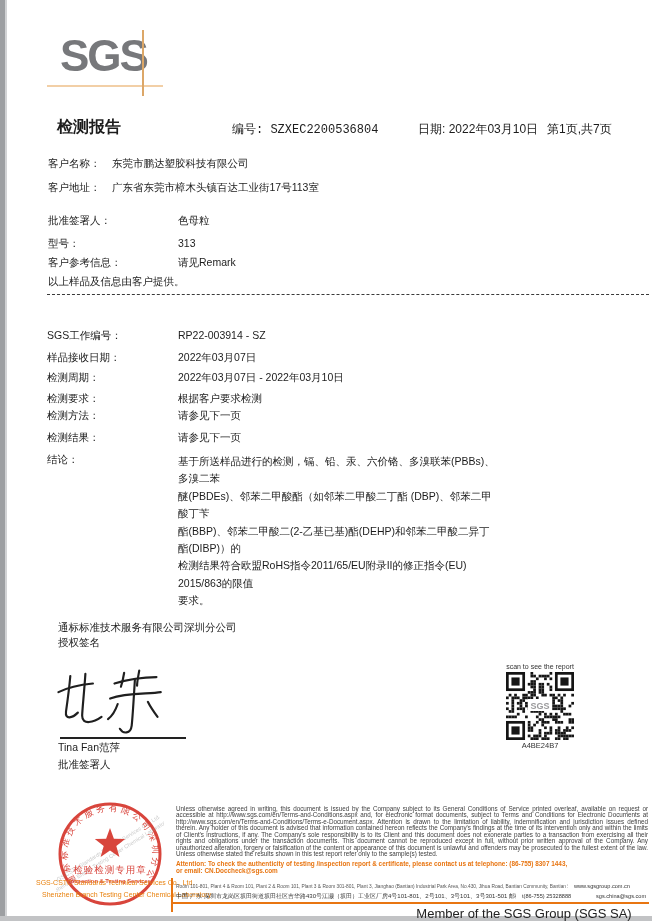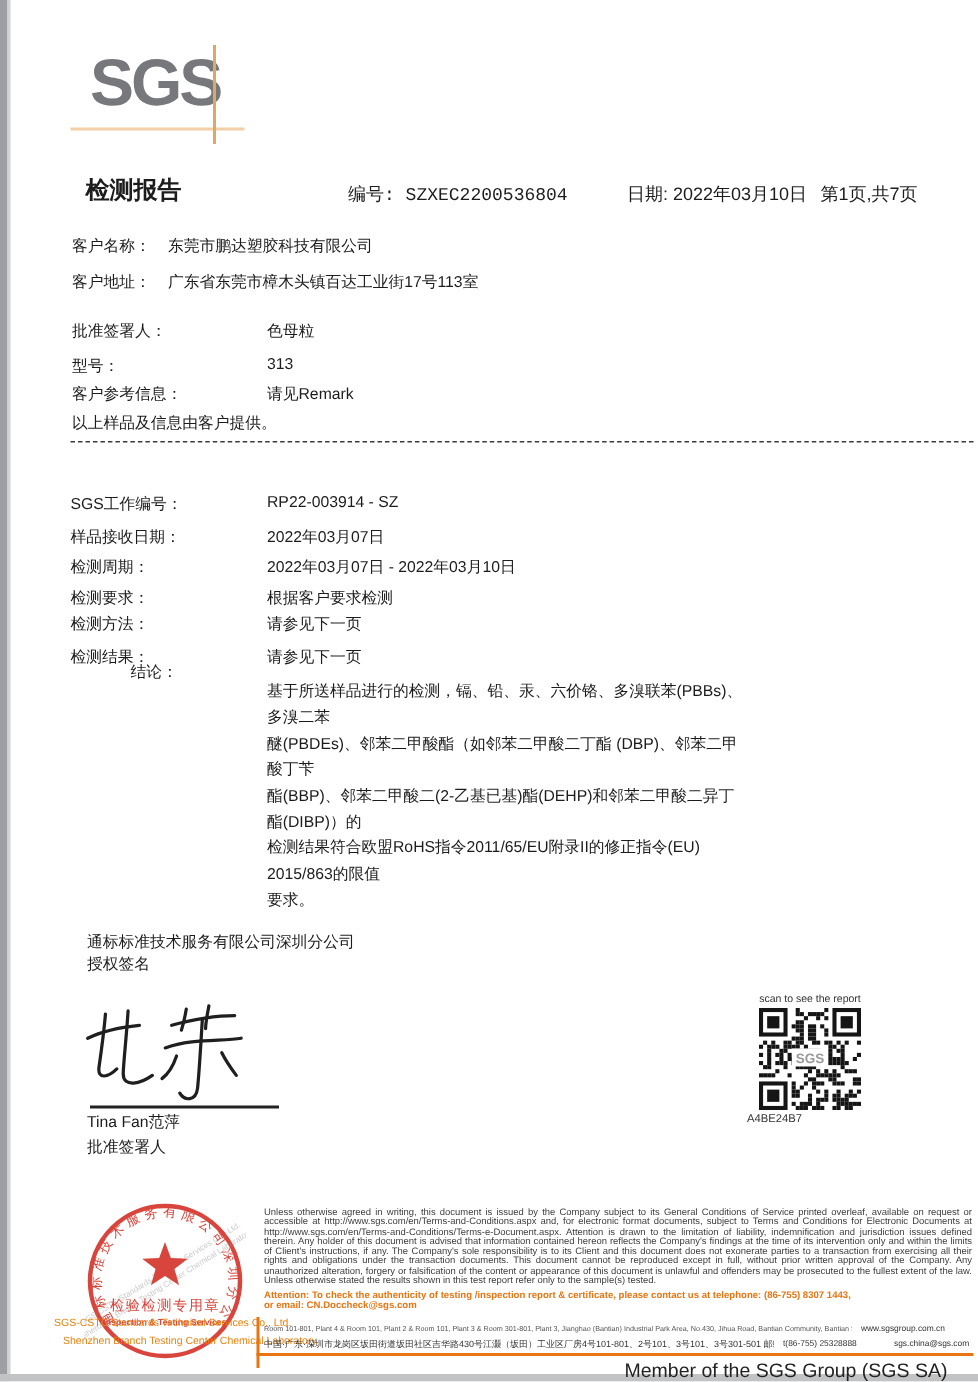--- a/index.html
+++ b/index.html
@@ -16,21 +16,21 @@
   .title{position:absolute;left:57px;top:117px;font-size:16px;font-weight:bold;}
   .hno{position:absolute;left:232px;top:121px;font-size:12px;font-family:Liberation Mono, monospace;}
   .hdate{position:absolute;left:418px;top:121px;font-size:12px;}
   .hpage{position:absolute;left:547px;top:121px;font-size:12px;}
   .dash{position:absolute;left:47px;top:294px;width:602px;border-top:1px dashed #3a3a3a;}
   .concl{position:absolute;left:178px;top:453px;width:320px;font-size:10.5px;line-height:17.4px;
          white-space:pre-line;color:#1c1c1c;}
   .sigline{position:absolute;left:60px;top:737px;width:126px;height:2px;background:#222;}
   .qrcap{position:absolute;left:498px;top:663px;width:84px;text-align:center;font-size:7px;color:#333;}
   .qrsvg{position:absolute;left:506px;top:672px;}
-  .qrcode{position:absolute;left:498px;top:741px;width:84px;font-size:7.5px;color:#333;}
+  .qrcode{position:absolute;left:498px;top:741px;width:84px;text-align:center;font-size:7.5px;color:#333;}
   .stampsvg{position:absolute;left:56px;top:800px;opacity:.93;}
   .oc1{position:absolute;left:36px;top:879px;font-size:7px;color:#e8820f;white-space:nowrap;}
   .oc2{position:absolute;left:42px;top:891px;font-size:7px;color:#e8820f;white-space:nowrap;}
   .disc{position:absolute;left:176px;top:806px;width:472px;font-size:6.3px;line-height:6.45px;
         text-align:justify;color:#3d3d3d;}
   .attn{position:absolute;left:176px;top:860px;width:472px;font-size:6.4px;line-height:7px;
         font-weight:bold;color:#e87511;white-space:pre-line;}
   .adr1{position:absolute;left:176px;top:884px;width:392px;font-size:4.8px;color:#555;white-space:nowrap;overflow:hidden;}
   .web{position:absolute;left:574px;top:883px;font-size:5.6px;color:#333;}
   .adr2{position:absolute;left:176px;top:892px;width:340px;font-size:6px;color:#333;white-space:nowrap;overflow:hidden;}
@@ -78,21 +78,21 @@
   <span class="t" style="left:47px;top:351px;">样品接收日期：</span>
   <span class="t" style="left:178px;top:351px;">2022年03月07日</span>
   <span class="t" style="left:47px;top:371px;">检测周期：</span>
   <span class="t" style="left:178px;top:371px;">2022年03月07日 - 2022年03月10日</span>
   <span class="t" style="left:47px;top:392px;">检测要求：</span>
   <span class="t" style="left:178px;top:392px;">根据客户要求检测</span>
   <span class="t" style="left:47px;top:409px;">检测方法：</span>
   <span class="t" style="left:178px;top:409px;">请参见下一页</span>
   <span class="t" style="left:47px;top:431px;">检测结果：</span>
   <span class="t" style="left:178px;top:431px;">请参见下一页</span>
-  <span class="t" style="left:47px;top:441px;margin-left:40px;">结论：</span>
+  <span class="t" style="left:47px;top:453px;">结论：</span>
   <div class="concl">基于所送样品进行的检测，镉、铅、汞、六价铬、多溴联苯(PBBs)、多溴二苯
 醚(PBDEs)、邻苯二甲酸酯（如邻苯二甲酸二丁酯 (DBP)、邻苯二甲酸丁苄
 酯(BBP)、邻苯二甲酸二(2-乙基已基)酯(DEHP)和邻苯二甲酸二异丁酯(DIBP)）的
 检测结果符合欧盟RoHS指令2011/65/EU附录II的修正指令(EU) 2015/863的限值
 要求。</div>
 
   <span class="t" style="left:58px;top:621px;">通标标准技术服务有限公司深圳分公司</span>
   <span class="t" style="left:58px;top:636px;text-align:center;">授权签名</span>
 
   <svg style="position:absolute;left:52px;top:668px;" width="140" height="72" viewBox="0 0 130 66">

